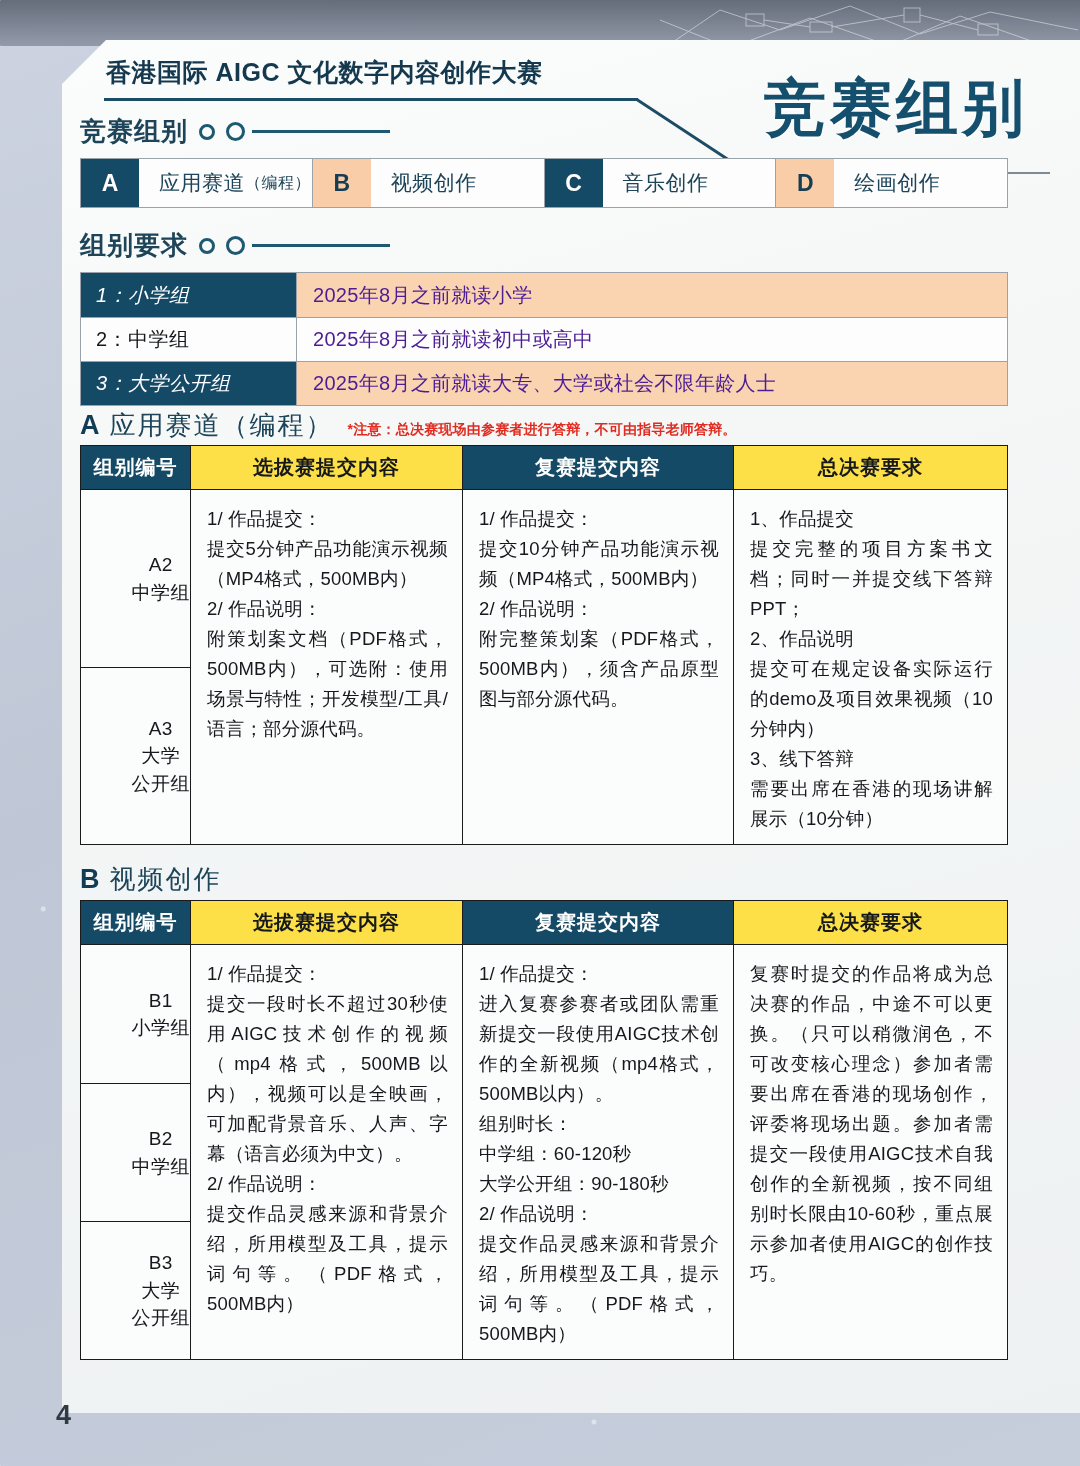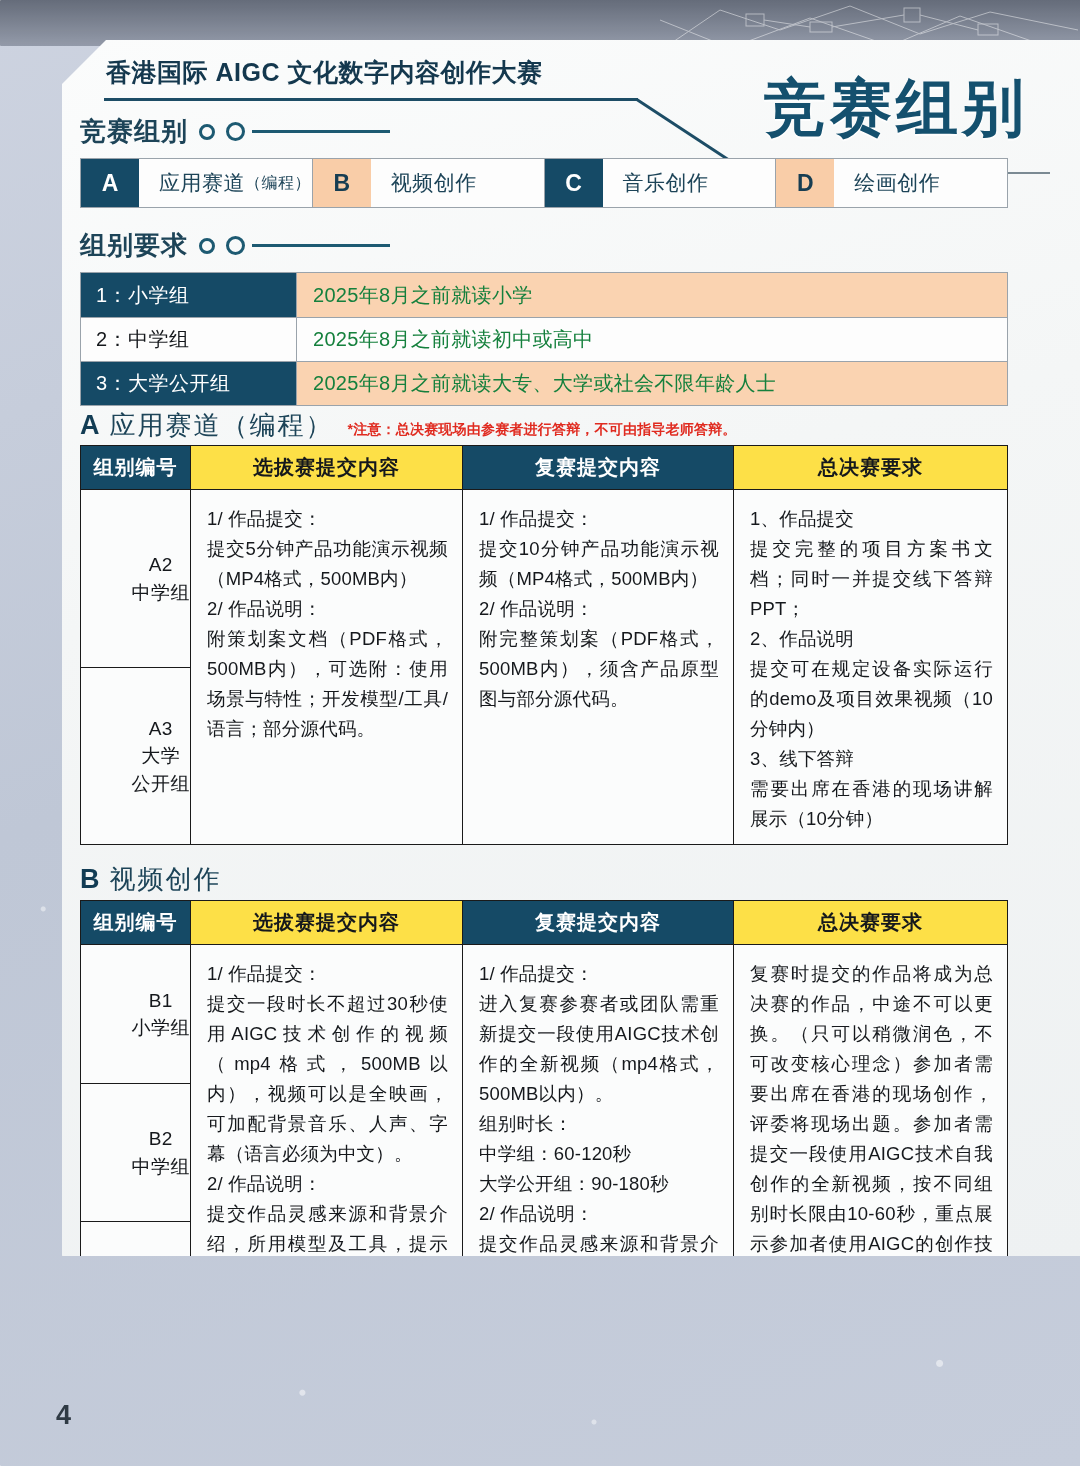--- a/index.html
+++ b/index.html
@@ -50,21 +50,21 @@
     width: 420px; height: 52px;
     opacity: .55;
   }
 
   
   .panel {
     position: absolute;
     left: 62px;
     top: 40px;
     width: 1018px;
-    height: 1216px;
+    height: 1373px;
     background: linear-gradient(165deg, #fbfcfc 0%, #f4f6f6 40%, #eef1f2 100%);
     clip-path: polygon(44px 0, 100% 0, 100% 100%, 0 100%, 0 44px);
   }
   .panel-tex {
     position: absolute;
     inset: 0;
     background:
       linear-gradient(115deg, rgba(0,0,0,.022) 0 1px, transparent 1px 70px),
       linear-gradient(65deg, rgba(0,0,0,.018) 0 1px, transparent 1px 95px);
     clip-path: polygon(44px 0, 100% 0, 100% 100%, 0 100%, 0 44px);
@@ -196,25 +196,25 @@
     letter-spacing: .5px;
     border-right: 1.5px solid #9aa3ab;
     white-space: nowrap;
   }
   .reqs .rval {
     flex: 1;
     display: flex;
     align-items: center;
     padding-left: 16px;
     font-size: 20px;
-    color: #15803d;
+    color: #4c1d95;
     letter-spacing: .3px;
     white-space: nowrap;
   }
-  .reqs .odd .rlab { background: #154a66; color: #ffffff; }
+  .reqs .odd .rlab { background: #154a66; color: #ffffff; font-style: italic; }
   .reqs .odd .rval { background: #fad3b1; }
   .reqs .even .rlab { background: #fdfdfd; color: #15181c; }
   .reqs .even .rval { background: #fdfdfd; }
 
   
   .cat-title {
     position: absolute;
     display: flex;
     align-items: baseline;
     gap: 10px;

